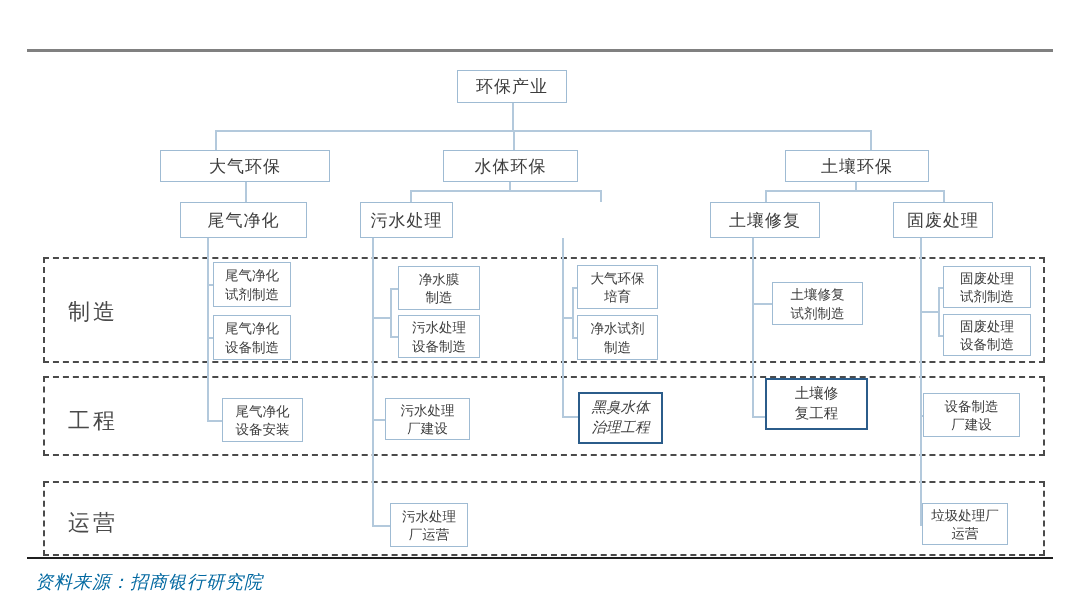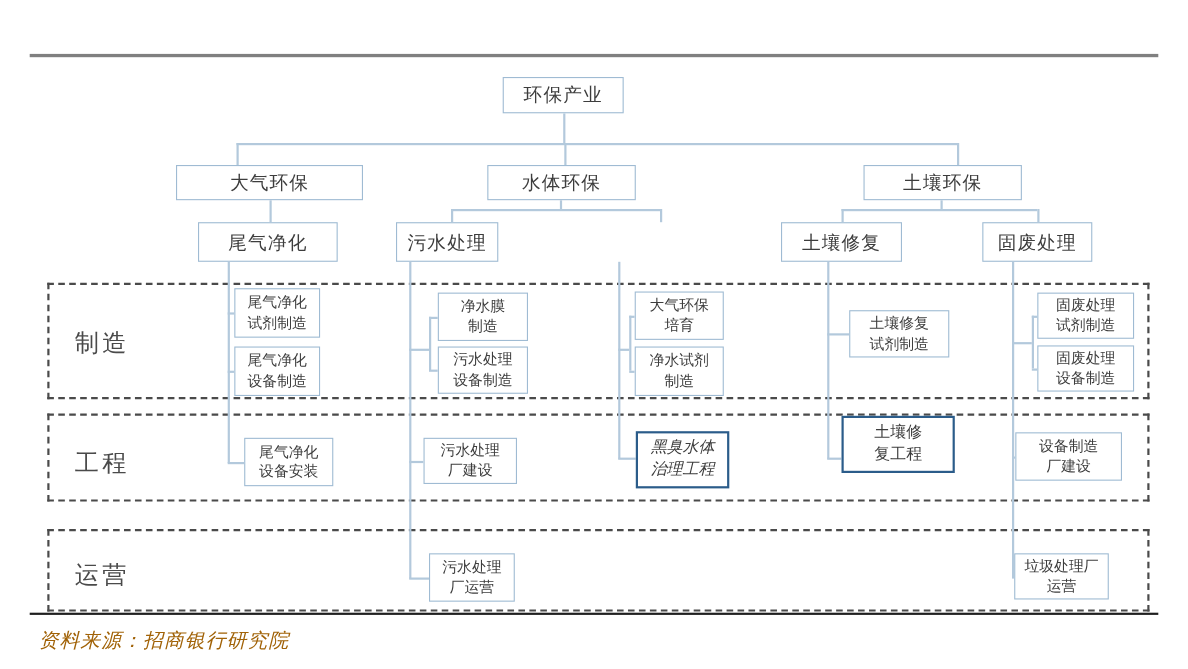--- a/index.html
+++ b/index.html
@@ -8,21 +8,21 @@
     font-family:"DejaVu Sans","Liberation Sans",sans-serif;
   }
   .title{
     position:absolute;left:35px;top:8px;font-family:"DejaVu Serif","Liberation Serif",serif;
     font-weight:bold;font-size:23px;color:#b01232;letter-spacing:2px;
   }
   .rule-top{position:absolute;left:27px;top:49px;width:1026px;height:3px;background:#808080;}
   .rule-bottom{position:absolute;left:27px;top:557px;width:1026px;height:2px;background:#1f1f1f;}
   .source{
     position:absolute;left:35px;top:570px;font-family:"DejaVu Serif","Liberation Serif",serif;
-    font-style:italic;font-size:18px;color:#a16207;letter-spacing:1px;
+    font-style:italic;font-size:18px;color:#0369a1;letter-spacing:1px;
   }
   .node{
     position:absolute;border:1px solid #9fbbd3;background:#ffffff;color:#3d3d3d;
     display:flex;align-items:center;justify-content:center;text-align:center;
     white-space:pre-line;box-sizing:border-box;
   }
   .lvl{font-size:17px;letter-spacing:1px;}
   .leaf{font-size:13.5px;line-height:1.35;}
   .hlight{border:2.5px solid #2b5c8a;font-size:14.5px;}
   .section{

